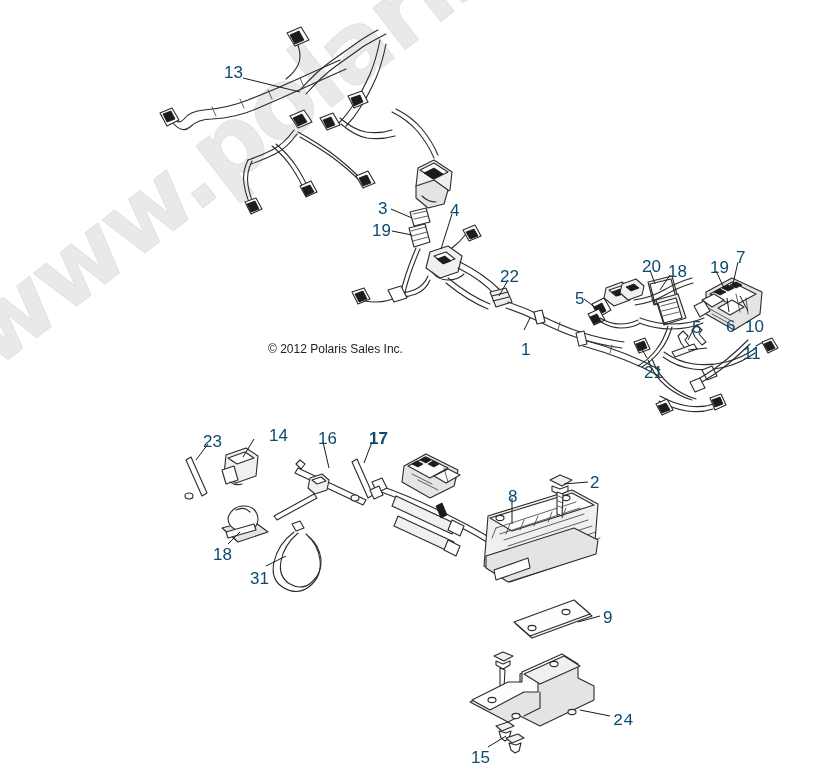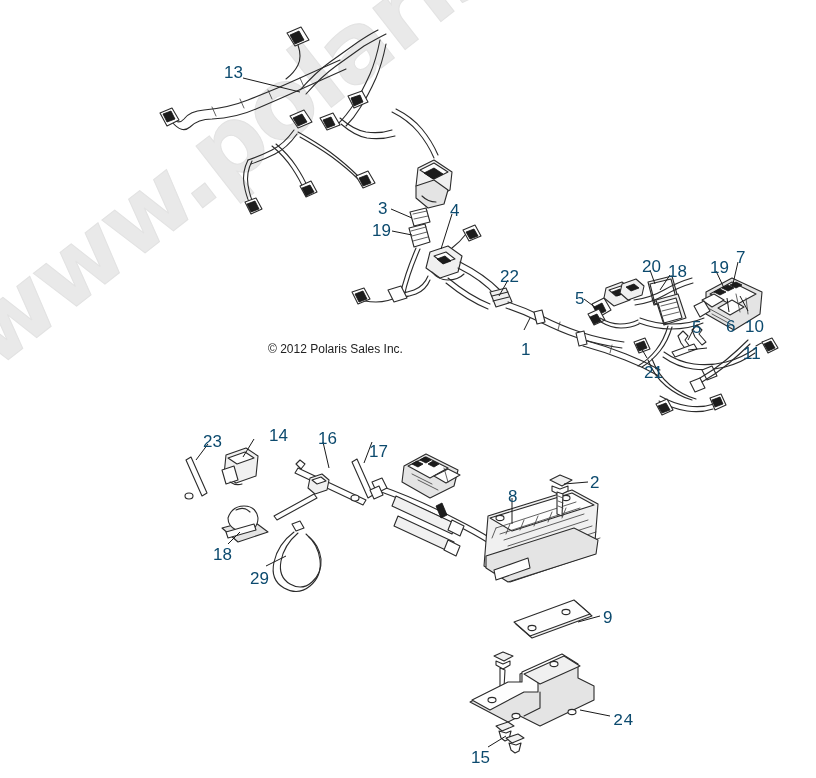--- a/index.html
+++ b/index.html
@@ -363,23 +363,23 @@
       <div class="callout" style="left: 710px; top: 259px;">19</div>
       <div class="callout" style="left: 736px; top: 249px;">7</div>
       <div class="callout" style="left: 726px; top: 318px;">6</div>
       <div class="callout" style="left: 745px; top: 318px;">10</div>
       <div class="callout" style="left: 692px; top: 319px;">5</div>
       <div class="callout" style="left: 711px; top: 345px; margin-left: 32px;">11</div>
       <div class="callout" style="left: 644px; top: 364px;">21</div>
       <div class="callout" style="left: 203px; top: 433px;">23</div>
       <div class="callout" style="left: 249px; top: 427px; margin-left: 20px;">14</div>
       <div class="callout" style="left: 318px; top: 430px; text-align: center;">16</div>
-      <div class="callout" style="left: 369px; top: 443px;">17</div>
+      <div class="callout" style="left: 369px; top: 430px; font-weight: bold;">17</div>
       <div class="callout" style="left: 213px; top: 546px;">18</div>
-      <div class="callout" style="left: 250px; top: 570px;">29</div>
+      <div class="callout" style="left: 250px; top: 570px;">31</div>
       <div class="callout" style="left: 508px; top: 488px;">8</div>
       <div class="callout" style="left: 590px; top: 474px;">2</div>
       <div class="callout" style="left: 603px; top: 609px;">9</div>
       <div class="callout" style="left: 613px; top: 712px; font-family: Liberation Mono, monospace;">24</div>
       <div class="callout" style="left: 471px; top: 749px;">15</div>
     </div>
 
 </div>
 
 </body></html>

